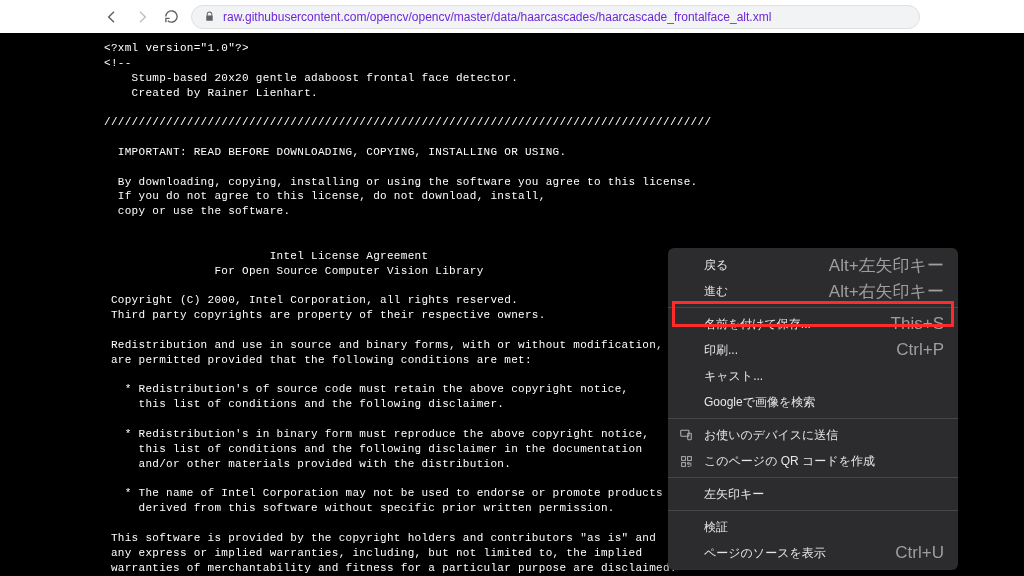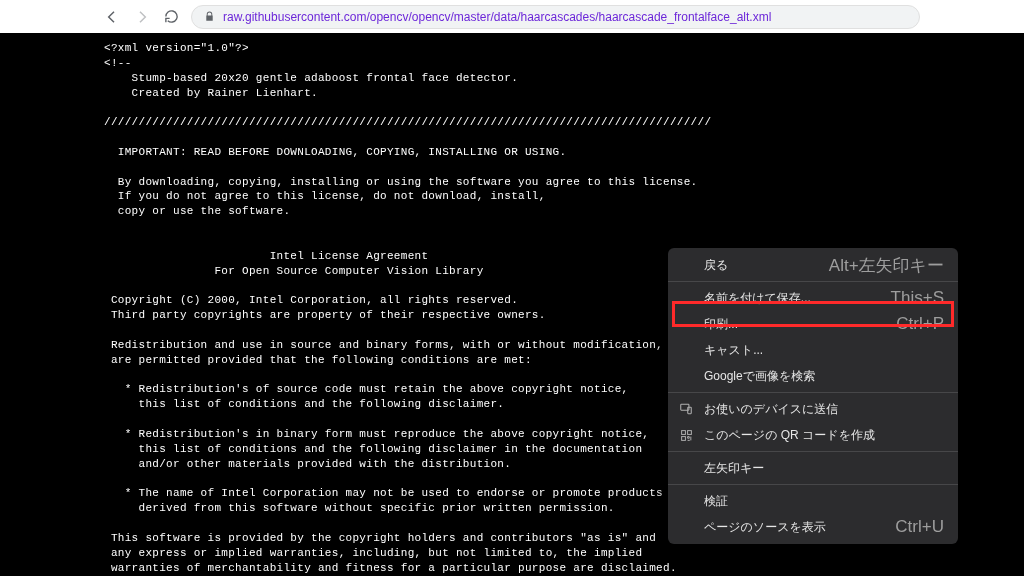--- a/index.html
+++ b/index.html
@@ -159,20 +159,25 @@
  and on any theory of liability, whether in contract, strict liability,
  or tort (including negligence or otherwise) arising in any way out of
  the use of this software, even if advised of the possibility of such damage.</div>
 
 <div class="ctx" id="ctx">
     <div class="ctx-item">
       <span class="icon"></span>
       <span class="lbl">戻る</span>
       <span class="shortcut">Alt+左矢印キー</span>
     </div>
+    <div class="ctx-item">
+      <span class="icon"></span>
+      <span class="lbl">進む</span>
+      <span class="shortcut">Alt+右矢印キー</span>
+    </div>
     <div class="ctx-sep"></div>
     <div class="ctx-item">
       <span class="icon"></span>
       <span class="lbl">名前を付けて保存...</span>
       <span class="shortcut">This+S</span>
     </div>
     <div class="ctx-item">
       <span class="icon"></span>
       <span class="lbl">印刷...</span>
       <span class="shortcut">Ctrl+P</span>

